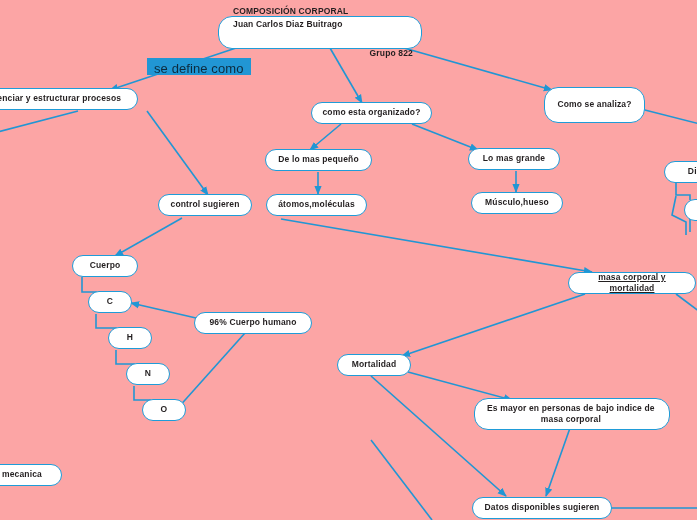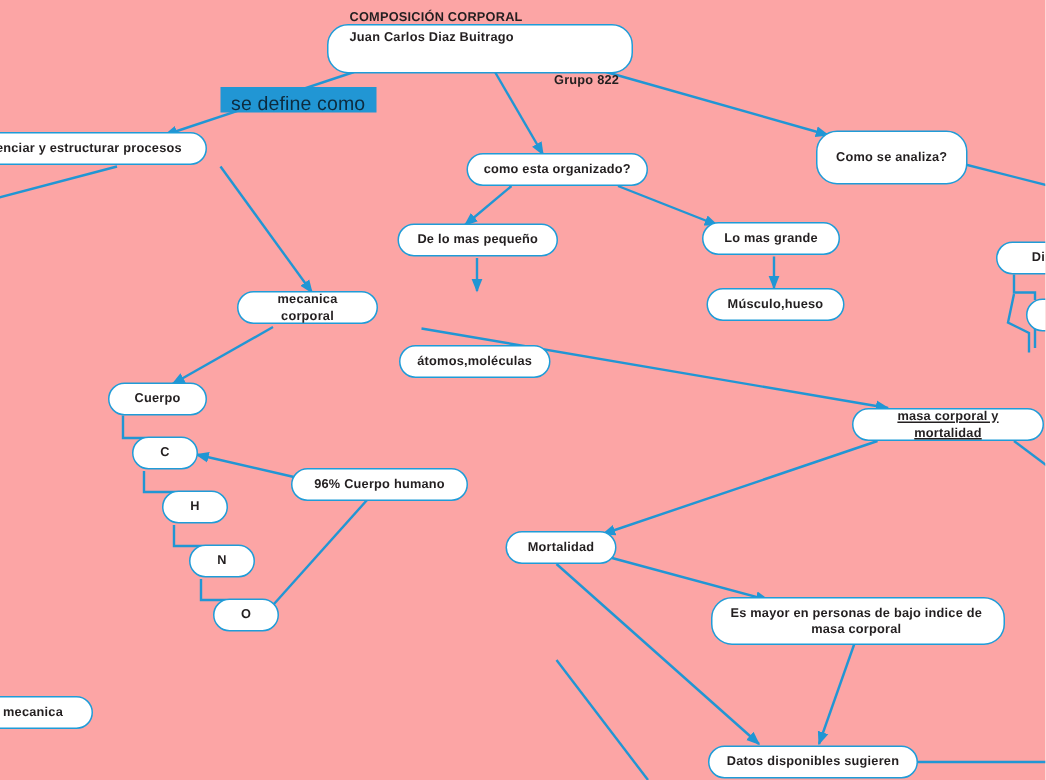--- a/index.html
+++ b/index.html
@@ -55,21 +55,21 @@
   .root-grid {
     display: grid;
     grid-template-columns: auto auto;
     column-gap: 26px;
     row-gap: 0px;
     width: 100%;
     padding-left: 6px;
   }
   .root-grid .r1 { grid-column: 1 / span 2; text-align: left; }
   .root-grid .r2a { grid-column: 1; text-align: left; }
-  .root-grid .r2b { grid-column: 2; text-align: center; margin-top: 29px; }
+  .root-grid .r2b { grid-column: 2; text-align: right; margin-top: 29px; }
   .label-chip {
     position: absolute;
     background: #2196d4;
     color: #0d2b3e;
     font-size: 13px;
     font-weight: normal;
     letter-spacing: 0.1px;
     padding: 4px 7px 0 7px;
     z-index: 4;
     white-space: nowrap;
@@ -147,38 +147,38 @@
       <div class="r1">COMPOSICIÓN CORPORAL</div>
       <div class="r2a">Juan Carlos Diaz Buitrago</div>
       <div class="r2b">Grupo 822</div>
     </div>
   </div>
 
   <div class="label-chip" style="left:147px; top:58px;">se define como</div>
 
   <div class="node" style="left:-22px; top:88px; width:160px; height:22px;">lenciar y estructurar procesos</div>
 
-  <div class="node" style="left:158px; top:194px; width:94px; height:22px;">mecanica corporal</div>
+  <div class="node" style="left:158px; top:194px; width:94px; height:22px;">control sugieren</div>
 
   <div class="node" style="left:72px; top:255px; width:66px; height:22px;">Cuerpo</div>
 
   <div class="node" style="left:88px; top:291px; width:44px; height:22px;">C</div>
   <div class="node" style="left:108px; top:327px; width:44px; height:22px;">H</div>
   <div class="node" style="left:126px; top:363px; width:44px; height:22px;">N</div>
   <div class="node" style="left:142px; top:399px; width:44px; height:22px;">O</div>
 
   <div class="node" style="left:194px; top:312px; width:118px; height:22px;">96% Cuerpo humano</div>
 
   <div class="node" style="left:-18px; top:464px; width:80px; height:22px;">mecanica</div>
 
   <div class="node" style="left:311px; top:102px; width:121px; height:22px;">como esta organizado?</div>
 
   <div class="node" style="left:265px; top:149px; width:107px; height:22px;">De lo mas pequeño</div>
 
-  <div class="node" style="left:266px; top:194px; width:101px; height:22px;margin-top:36px;">átomos,moléculas</div>
+  <div class="node" style="left:266px; top:194px; width:101px; height:22px;">átomos,moléculas</div>
 
   <div class="node" style="left:468px; top:148px; width:92px; height:22px;text-align:right;">Lo mas grande</div>
 
   <div class="node" style="left:471px; top:192px; width:92px; height:22px;">Músculo,hueso</div>
 
   <div class="node" style="left:544px; top:87px; width:101px; height:36px;">Como se analiza?</div>
 
   <div class="node" style="left:664px; top:161px; width:60px; height:22px;">Dir</div>
 
   <div class="node" style="left:684px; top:199px; width:54px; height:22px;"></div>

